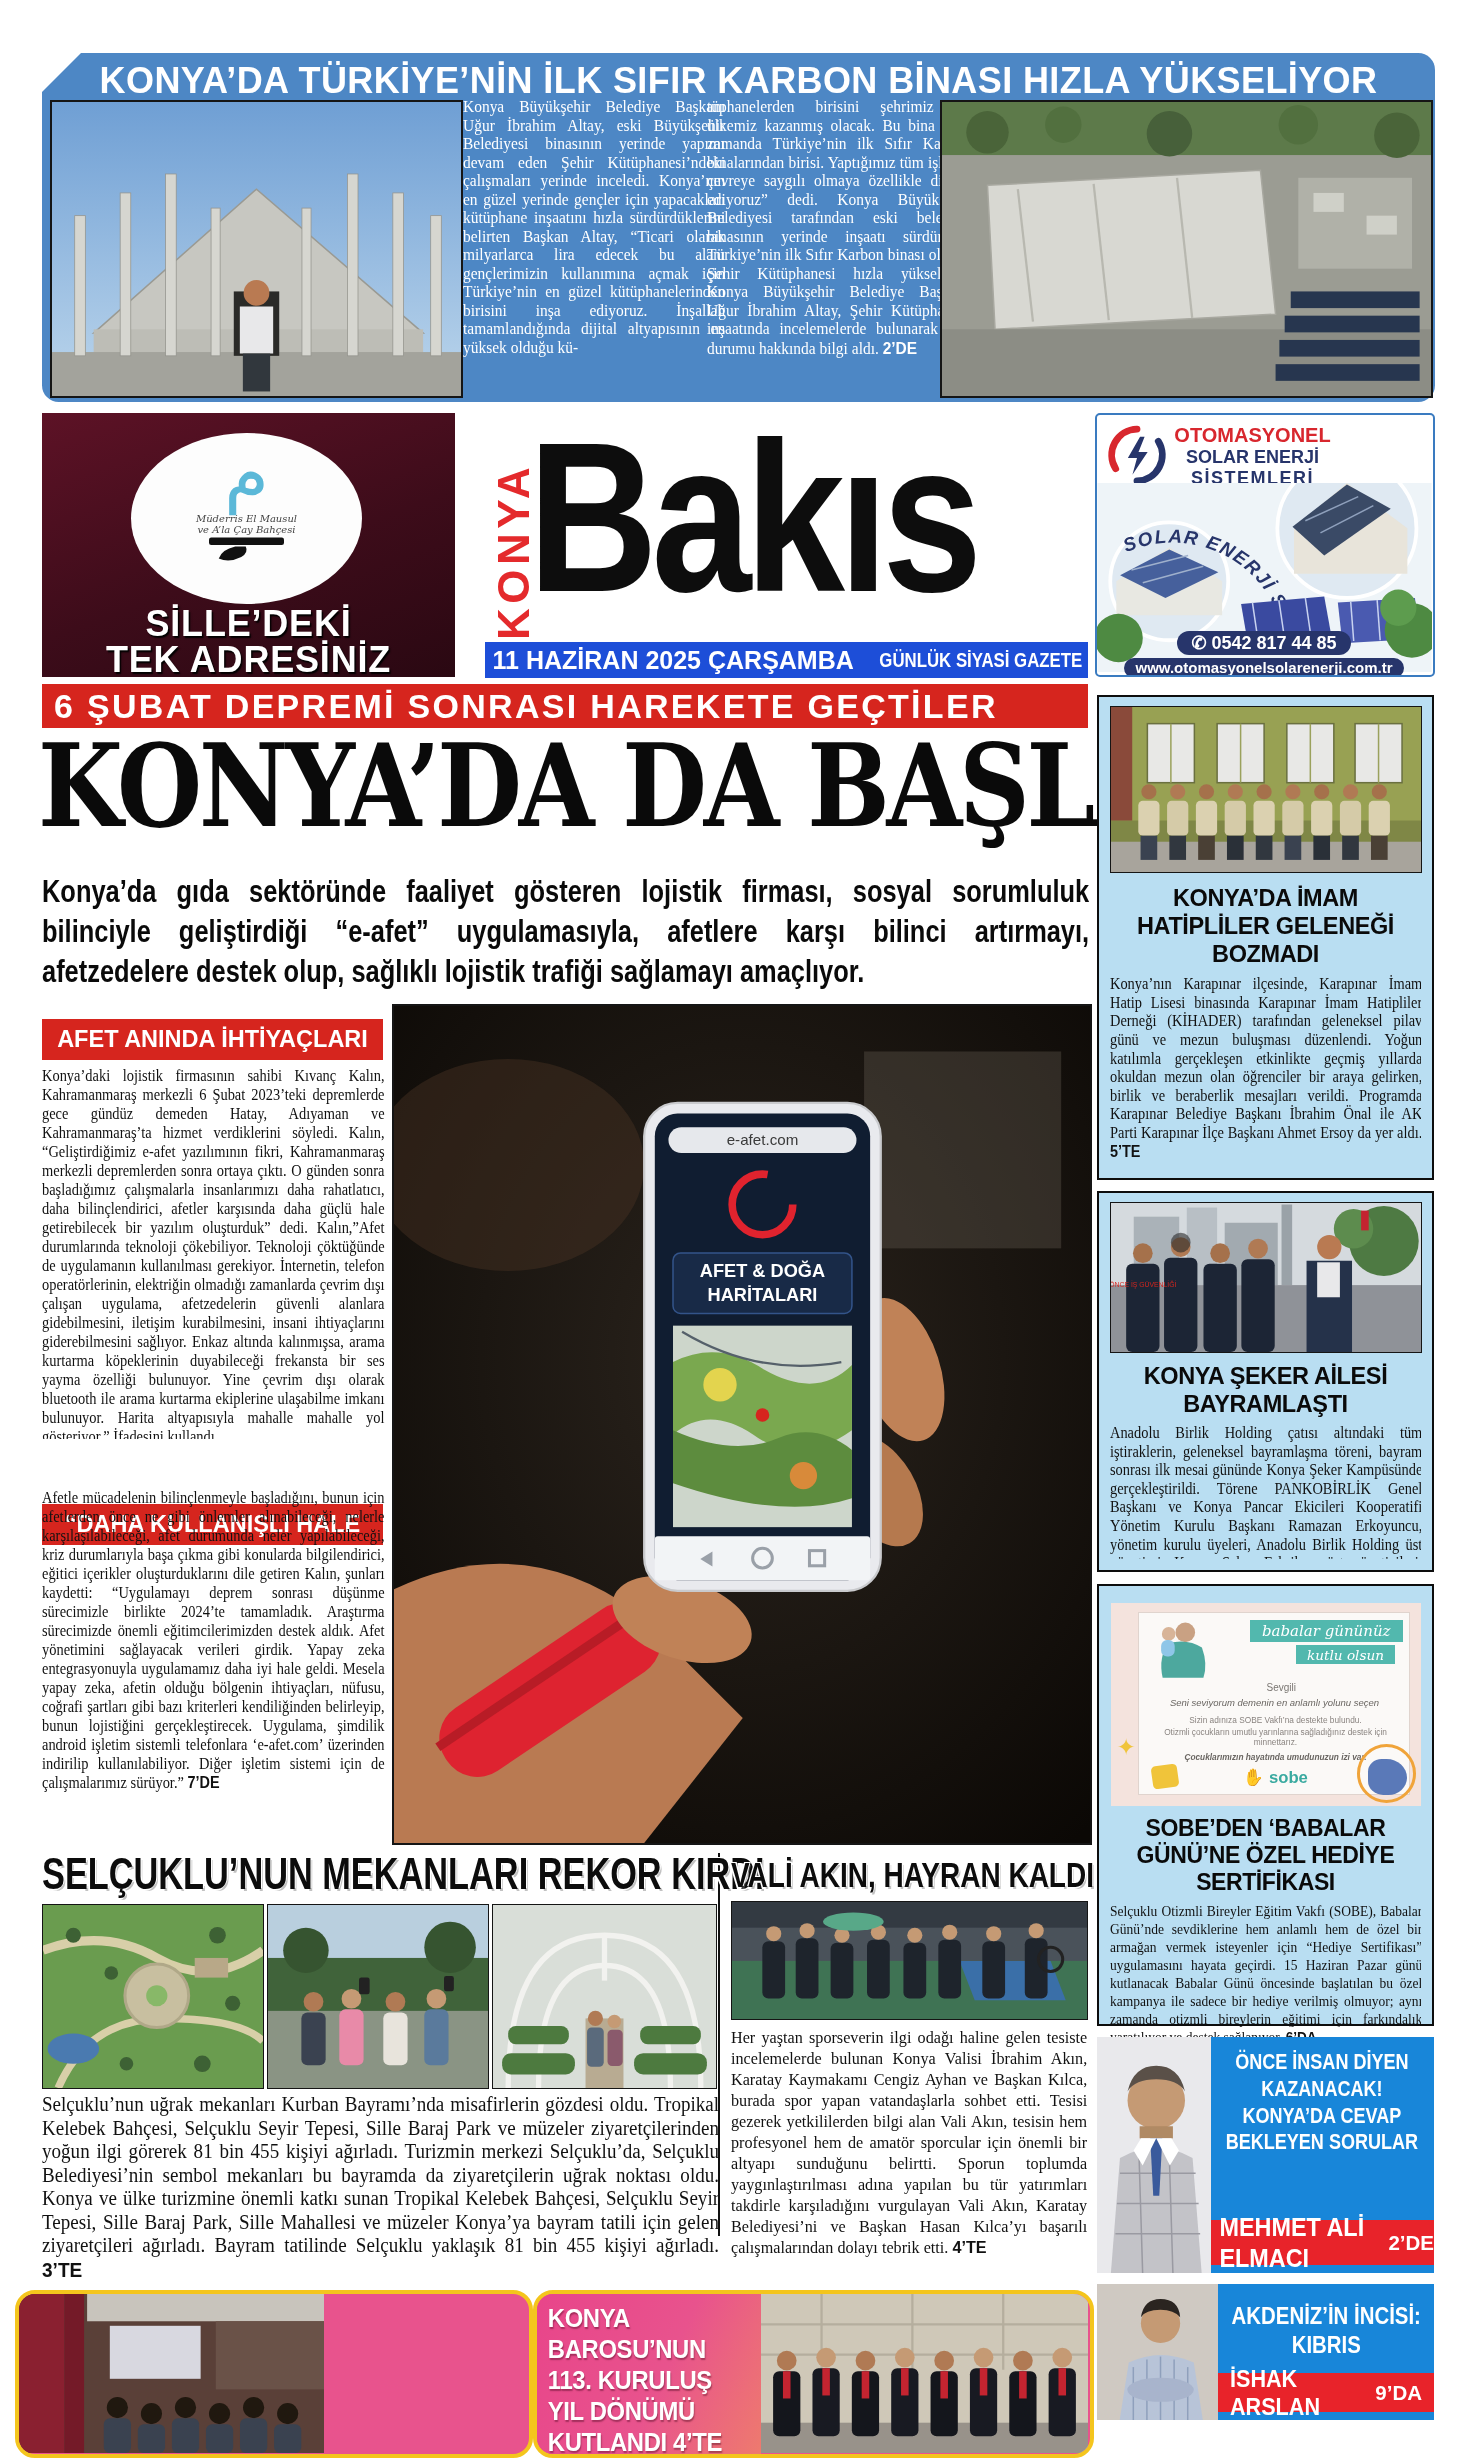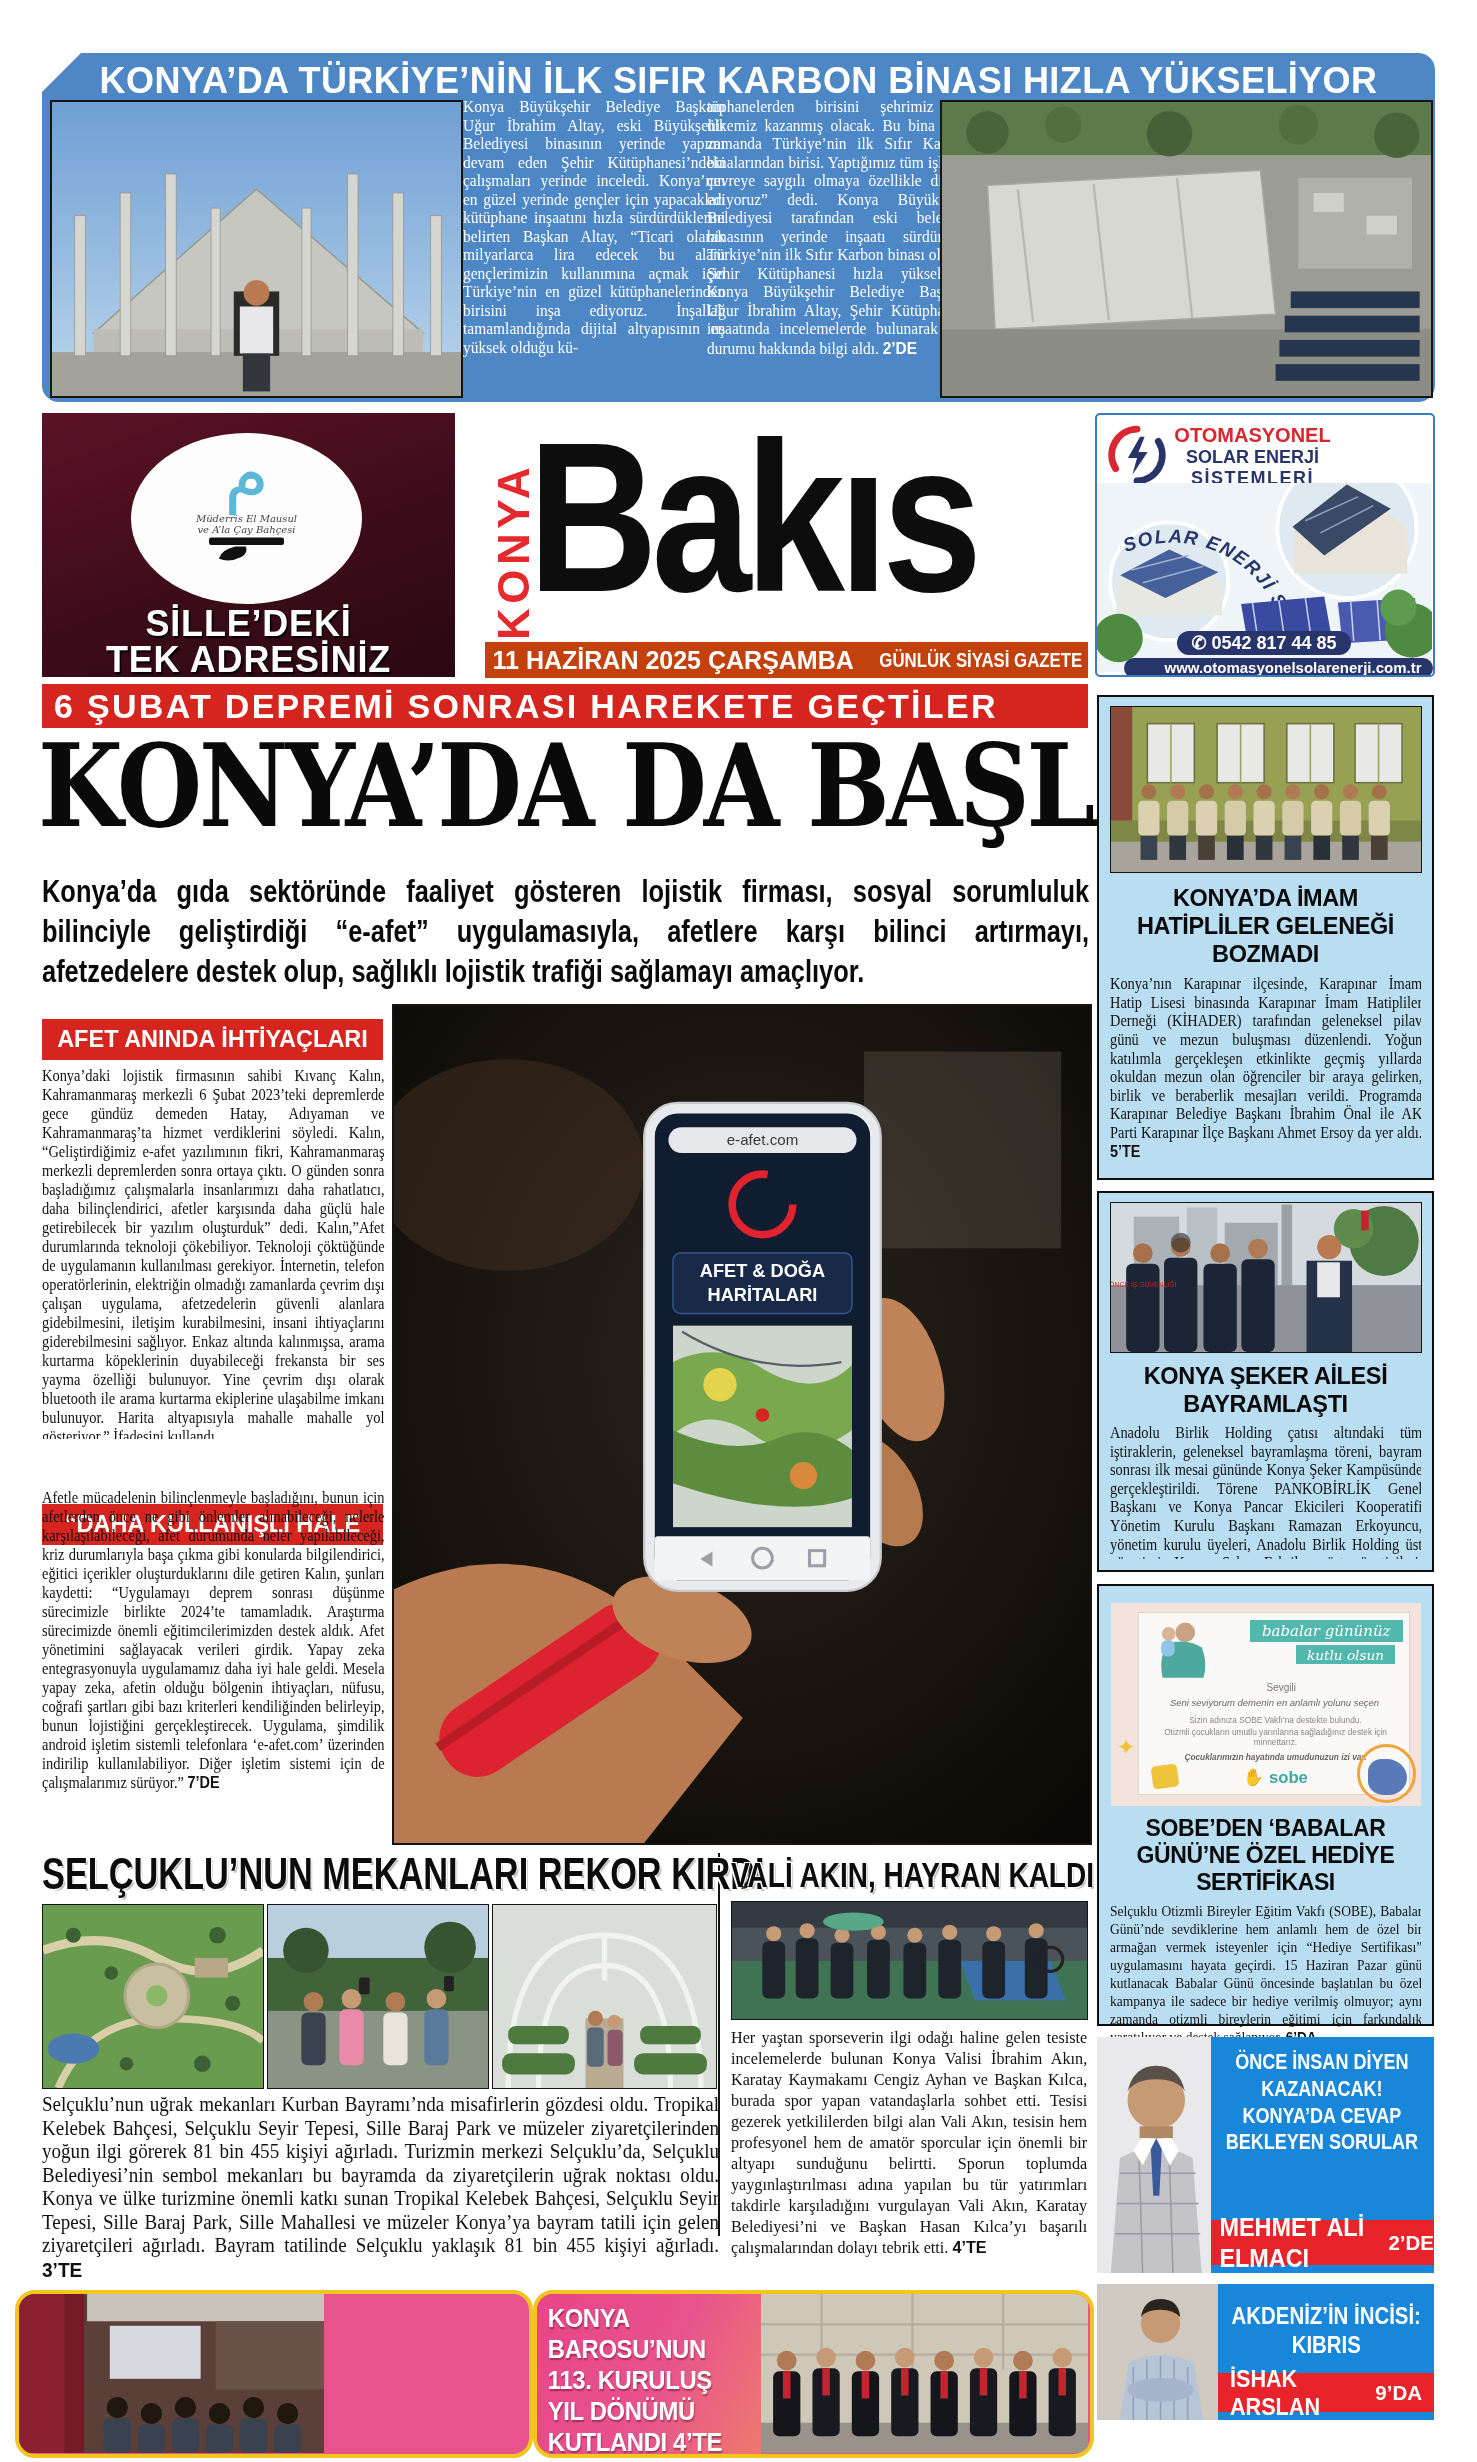--- a/index.html
+++ b/index.html
@@ -24,21 +24,21 @@
      background:linear-gradient(160deg,#5d1226 0%,#3d0c1a 55%,#2a0812 100%);}
   .ad-oval{position:absolute;left:89px;top:20px;width:231px;height:171px;background:#fdfdfd;
      border-radius:50%;text-align:center;}
   .ad-script{font-family:"DejaVu Serif",serif;font-style:italic;font-size:10px;color:#444;line-height:11.4px;}
   .leftad .big{position:absolute;width:100%;text-align:center;color:#fff;font-weight:800;
      letter-spacing:0.8px;font-size:36px;line-height:39px;text-shadow:1.5px 1.5px 1.5px #000;}
   .konya-vert{left:489px;top:640px;transform-origin:0 0;transform:rotate(-90deg);
      font-weight:900;font-size:44px;letter-spacing:4.5px;color:#e42a2c;width:197px;}
   .bakis{left:528px;top:403px;width:667px;font-weight:900;font-size:214px;line-height:227px;
      letter-spacing:-7.6px;color:#0d0d0d;transform:scaleX(.84);transform-origin:0 0;white-space:nowrap;}
-  .datebar{left:485px;top:642px;width:603px;height:36px;background:#c2410c;display:flex;
+  .datebar{left:485px;top:642px;width:603px;height:36px;background:#1d4ed8;display:flex;
      align-items:center;justify-content:space-between;padding:0 7.6px;box-sizing:border-box;color:#fff;}
   .rightad{left:1095px;top:413px;width:340px;height:264px;background:#fff;border:2.3px solid #3a7bc0;
      border-radius:5px;box-sizing:border-box;overflow:hidden;}
   .pill{position:absolute;background:#27356b;color:#fff;font-weight:800;border-radius:15px;
      text-align:center;}
   
   .kicker{left:42px;top:684px;width:1046px;height:44px;background:#d6251e;box-sizing:border-box;
      color:#fff;font-weight:800;font-size:34px;letter-spacing:2.3px;padding:3px 0 0 12px;white-space:nowrap;}
   .mainhead{left:38px;top:726px;width:1288px;font-family:"DejaVu Serif",serif;font-weight:bold;
      font-size:115px;line-height:120px;letter-spacing:-3.8px;color:#0a0a0a;white-space:nowrap;
@@ -208,21 +208,21 @@
             <line x1="400" y1="154" x2="404" y2="207"></line>
           </g>
       </g>
       <circle cx="28" cy="205" r="32" fill="#4e8a42"></circle>
         <circle cx="416" cy="195" r="36" fill="#4e8a42"></circle>
         <circle cx="398" cy="165" r="24" fill="#5d9c4e"></circle>
     </svg>
     <div class="pill" style="left:80px;top:216px;width:174px;height:24px;font-size:18px;line-height:24px;">
       <span>✆</span> <span>0542 817 44 85</span>
     </div>
-    <div class="pill" style="left:27px;top:243px;width:280px;height:20px;font-size:15px;line-height:20px;padding-left:29px;">www.otomasyonelsolarenerji.com.tr</div>
+    <div class="pill" style="left:27px;top:243px;width:280px;height:20px;font-size:15px;line-height:20px;">www.otomasyonelsolarenerji.com.tr</div>
   </section>
 
   <div class="abs kicker">6 ŞUBAT DEPREMİ SONRASI HAREKETE GEÇTİLER</div>
   <div class="abs mainhead">KONYA’DA DA BAŞLADI</div>
   <div class="abs lede">Konya’da gıda sektöründe faaliyet gösteren lojistik firması, sosyal sorumluluk bilinciyle geliştirdiği “e-afet” uygulamasıyla, afetlere karşı bilinci artırmayı, afetzedelere destek olup, sağlıklı lojistik trafiği sağlamayı amaçlıyor.</div>
 
   <div class="abs redlabel" style="left:42px;top:1019px;width:341px;height:41px;font-size:23.5px;line-height:41px;">AFET ANINDA İHTİYAÇLARI KARŞILIYOR</div>
   <div class="abs" style="left:42px;top:1066px;width:345px;height:373px;overflow:hidden;">
     <div class="storybody" style="width:396px;">Konya’daki lojistik firmasının sahibi Kıvanç Kalın, Kahramanmaraş merkezli 6 Şubat 2023’teki depremlerde gece gündüz demeden Hatay, Adıyaman ve Kahramanmaraş’ta hizmet verdiklerini söyledi. Kalın, “Geliştirdiğimiz e-afet yazılımının fikri, Kahramanmaraş merkezli depremlerden sonra ortaya çıktı. O günden sonra başladığımız çalışmalarla insanlarımızı daha rahatlatıcı, daha bilinçlendirici, afetler karşısında daha güçlü hale getirebilecek bir yazılım oluşturduk” dedi. Kalın,”Afet durumlarında teknoloji çökebiliyor. Teknoloji çöktüğünde de uygulamanın kullanılması gerekiyor. İnternetin, telefon operatörlerinin, elektriğin olmadığı zamanlarda çevrim dışı çalışan uygulama, afetzedelerin güvenli alanlara gidebilmesini, iletişim kurabilmesini, insani ihtiyaçlarını giderebilmesini sağlıyor. Enkaz altında kalınmışsa, arama kurtarma köpeklerinin duyabileceği frekansta bir ses yayma özelliği bulunuyor. Yine çevrim dışı olarak bluetooth ile arama kurtarma ekiplerine ulaşabilme imkanı bulunuyor. Harita altyapısıyla mahalle mahalle yol gösteriyor.” İfadesini kullandı.</div>
   </div>

